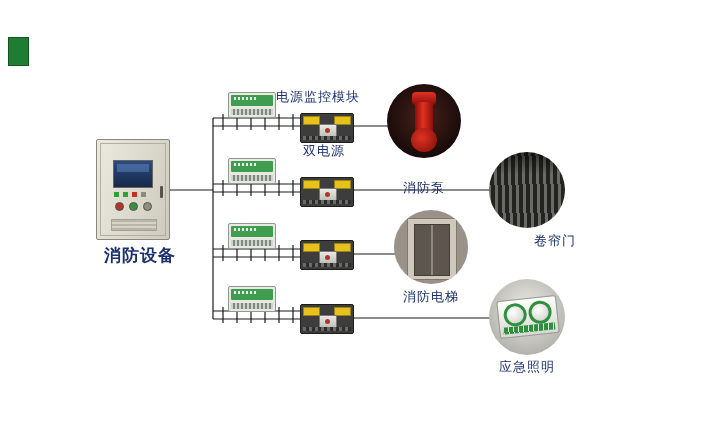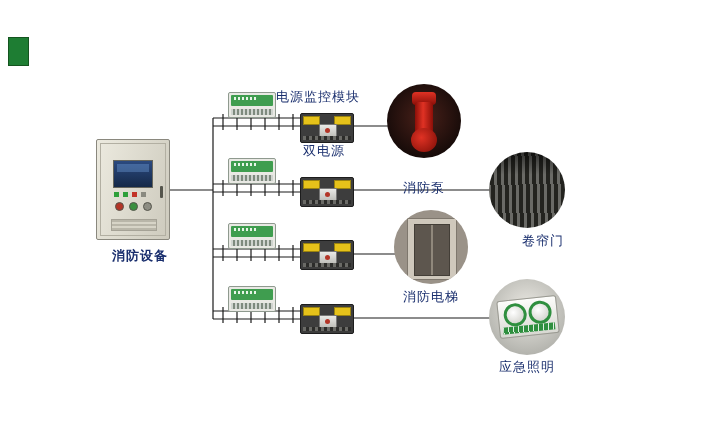--- a/index.html
+++ b/index.html
@@ -27,21 +27,21 @@
   .cab-leds i.g{background:#8a8a80;}
   .cab-btns{position:absolute;left:18px;top:62px;width:38px;display:flex;gap:5px;}
   .cab-btns i{width:7px;height:7px;border-radius:50%;display:block;border:1px solid #55554c;}
   .cab-btns i.b1{background:#b33527;}
   .cab-btns i.b2{background:#3a8f3f;}
   .cab-btns i.b3{background:#8d8d83;}
   .cab-vent{position:absolute;left:14px;bottom:8px;width:44px;height:10px;
     background:repeating-linear-gradient(#b9b6a9 0 2px,#d7d4c7 2px 4px);border:1px solid #a5a296;}
   .cab-handle{position:absolute;right:6px;top:46px;width:3px;height:12px;background:#55554c;border-radius:1px;}
   .cab-label{position:absolute;left:90px;top:247px;width:100px;text-align:center;
-    color:#1a2f6e;font-weight:bold;font-size:13px;line-height:17px;letter-spacing:1px;}
+    color:#1a2f6e;font-weight:bold;font-size:17px;line-height:17px;letter-spacing:1px;}
   
   .module{position:absolute;left:228px;width:46px;height:24px;background:#e9e9e4;
     border:1px solid #8f9a8f;border-radius:2px;}
   .mod-face{position:absolute;left:2px;top:2px;right:2px;height:11px;background:#3f9d4f;border-radius:1px;}
   .mod-face:before{content:"";position:absolute;left:3px;top:2px;width:22px;height:3px;
     background:repeating-linear-gradient(90deg,#e8f5e8 0 2px,#3f9d4f 2px 4px);}
   .mod-terms{position:absolute;left:2px;bottom:2px;right:2px;height:6px;
     background:repeating-linear-gradient(90deg,#cfd4cf 0 2px,#7e8a7e 2px 4px);}
   .m1{top:92px;} .m2{top:158px;} .m3{top:223px;} .m4{top:286px;}
   
@@ -79,21 +79,21 @@
     background:linear-gradient(#fdfdfb,#d8d8d2);border:1px solid #9a9a92;transform:rotate(-6deg);}
   .el-lamp{position:absolute;top:3px;width:17px;height:17px;border-radius:50%;
     border:3px solid #2f8f3f;background:radial-gradient(circle at 40% 35%,#ffffff,#c9c9c2);}
   .el-lamp.l1{left:5px;} .el-lamp.l2{right:5px;}
   .el-strip{position:absolute;left:3px;right:3px;bottom:3px;height:7px;background:#2f8f3f;
     background-image:repeating-linear-gradient(90deg,rgba(255,255,255,.85) 0 1px,rgba(255,255,255,0) 1px 5px);}
   
   .module-lbl{left:276px;top:88px;text-align:left;}
   .dual-lbl{left:300px;top:142px;width:48px;}
   .eq1{left:389px;top:162px;width:70px;margin-top:17px;}
-  .eq2{left:508px;top:232px;width:70px;}
+  .eq2{left:520px;top:232px;width:70px;}
   .eq3{left:391px;top:288px;width:80px;}
   .eq4{left:487px;top:358px;width:80px;}
 </style>
 </head>
 <body>
 
 <div class="stage">
 
   <svg class="wires" viewBox="0 0 715 443" xmlns="http://www.w3.org/2000/svg" stroke="#1a1a1a" stroke-width="1.2" fill="none">
 

